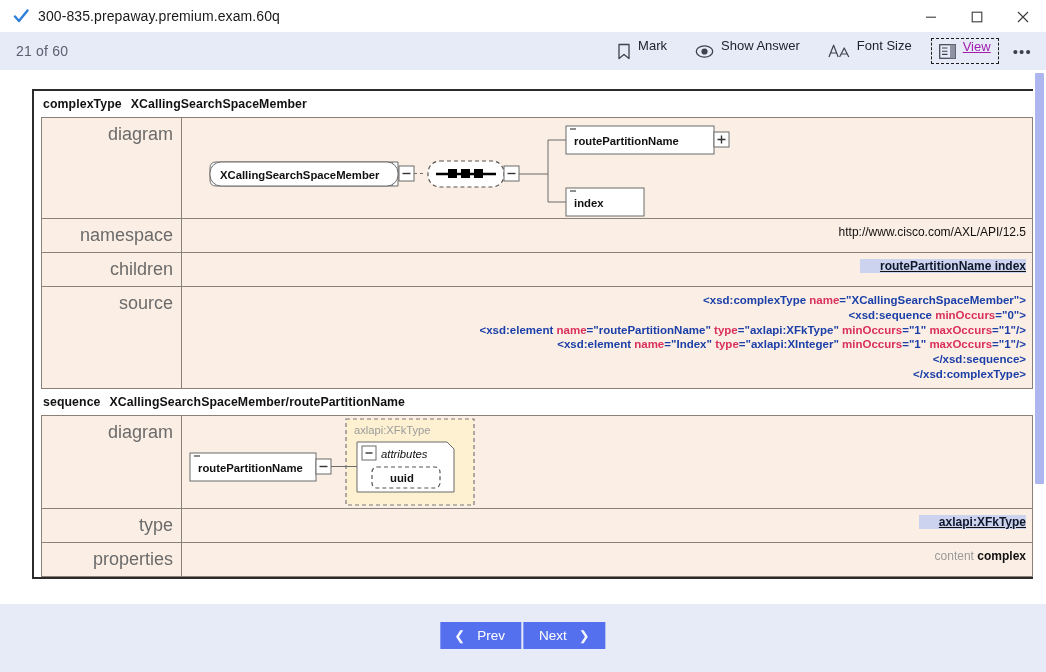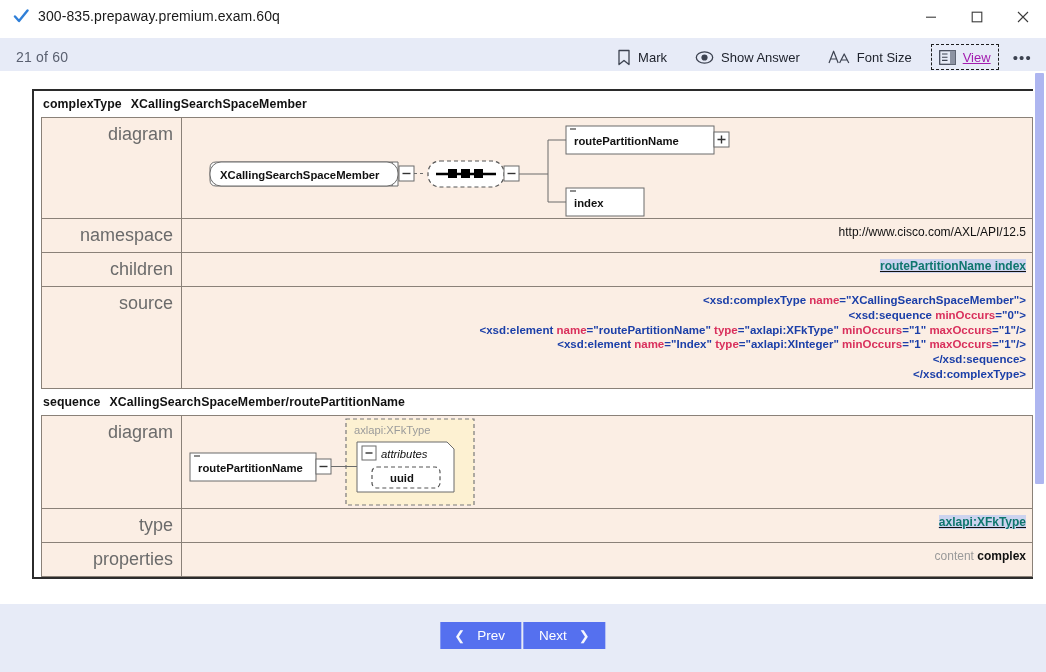--- a/index.html
+++ b/index.html
@@ -44,37 +44,37 @@
   }
   .win-btn {
     width: 46px; height: 33px;
     display: flex; align-items: center; justify-content: center;
     color: #3b3b3b;
   }
   .win-btn svg { display: block; }
 
   
   .toolbar {
-    position: absolute; left: 0; top: 38px;
+    position: absolute; left: 0; top: 32px;
     width: 1046px; height: 38px;
     background: #e7ebf7;
     display: flex; align-items: center;
   }
   .counter {
     margin-left: 16px;
     font-size: 14px; color: #5a6070;
     letter-spacing: .2px;
   }
   .tb-actions {
     margin-left: auto;
     display: flex; align-items: center;
     height: 100%;
   }
   .tb-item {
-    display: flex; align-items: center; gap: 7px;
+    display: flex; gap: 7px;
     height: 26px; padding: 0 9px;
     margin-right: 10px;
     font-size: 13px; color: #20242e;
     cursor: default;
     white-space: nowrap;
   }
   .tb-item .ic { display: flex; align-items: center; color: #3c4250; }
   .tb-item.focused {
     border: 1.4px dashed #1c1c1c;
     padding: 0 7px;
@@ -148,24 +148,25 @@
     text-align: right;
   }
   td.diagram-cell {
     background: #ffffff;
     padding: 0;
     height: 100px;
     position: relative;
     overflow: hidden;
   }
   .lnk {
-    color: #0f766e; font-weight: bold;
+    color: #0f172a; font-weight: bold;
     text-decoration: underline;
     background: #ccd3ef;
     text-decoration-color: #111;
+    padding-left: 20px;
   }
   .muted { color: #9a9a9a; }
   .bold { font-weight: bold; }
   .nowrapline { white-space: nowrap; overflow: hidden; }
 
   
   .src {
     font-family: "Liberation Sans", sans-serif;
     font-size: 11.5px;
     line-height: 14.8px;

